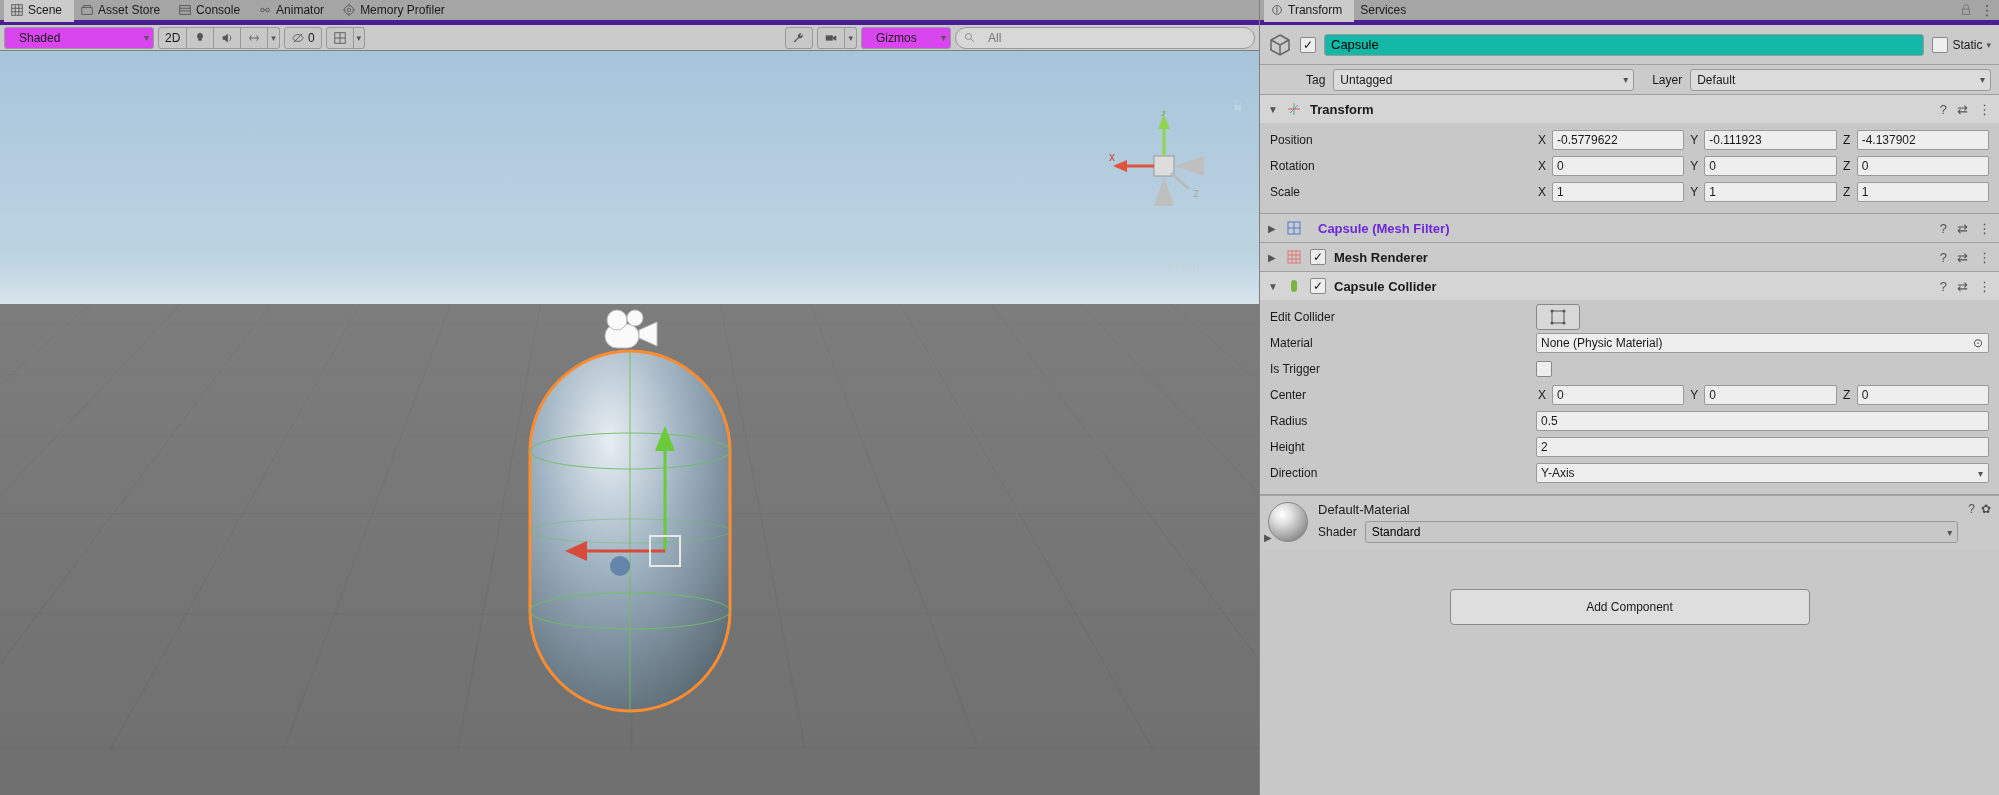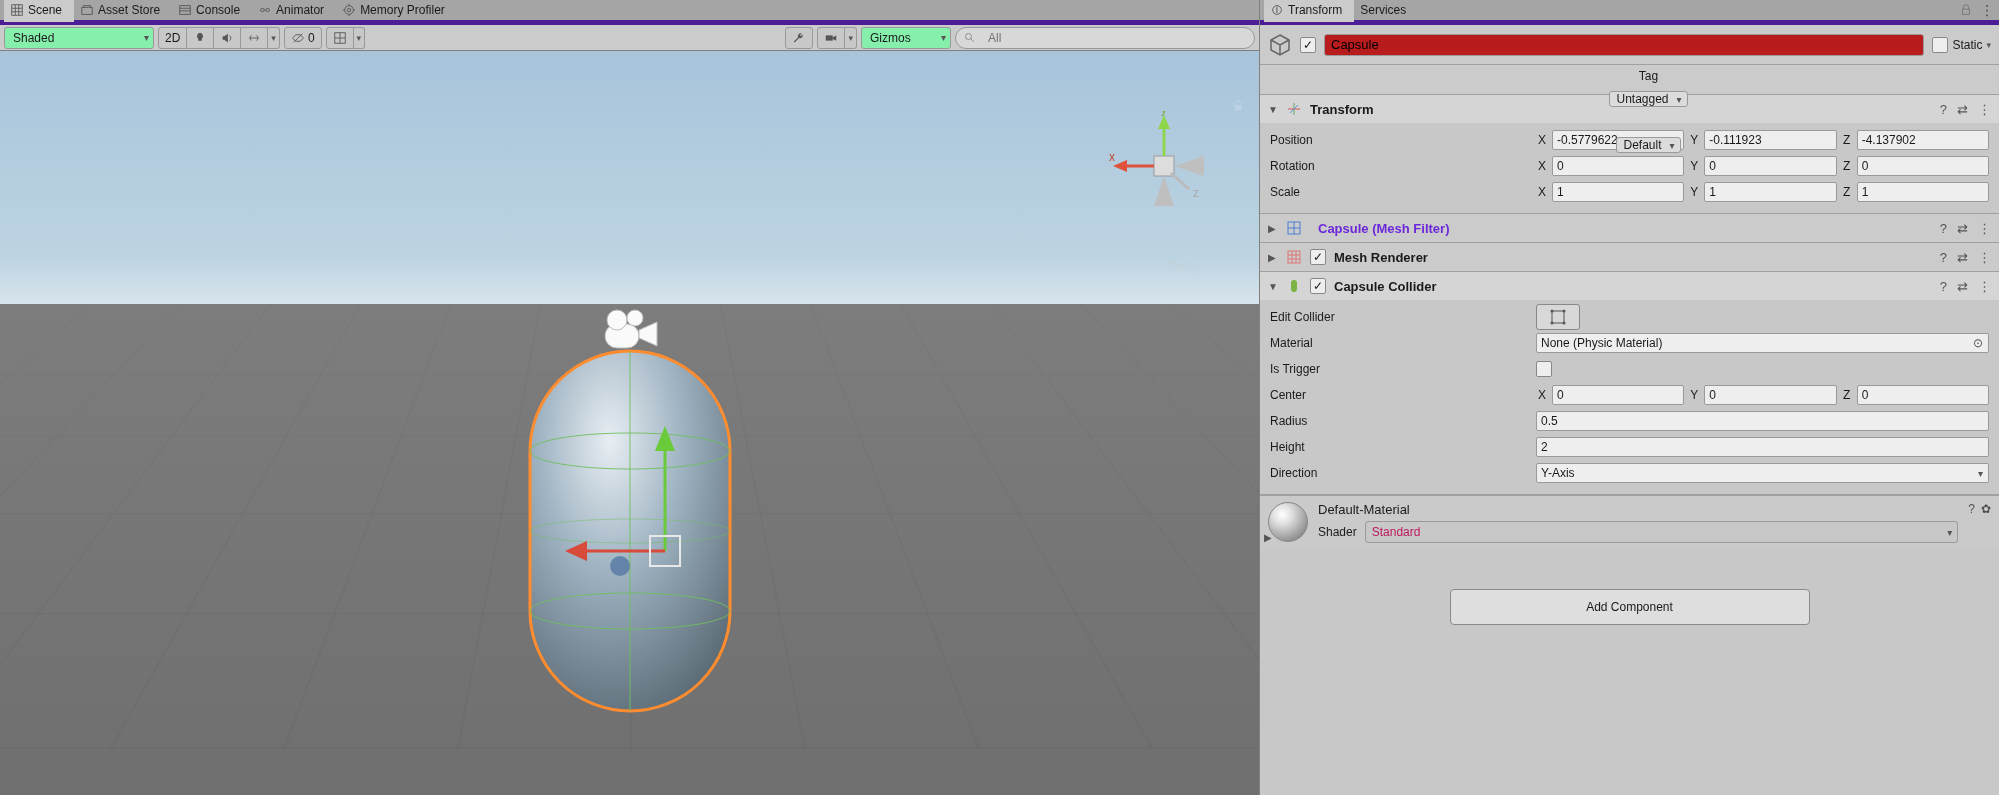--- a/index.html
+++ b/index.html
@@ -18,21 +18,21 @@
 .lock-icon { width:14px; height:14px; margin-right:6px; opacity:.6; }
 .vdots { width:16px; text-align:center; font-size:14px; opacity:.7; cursor:default; }
 
 
 .scene-toolbar { display:flex; align-items:center; height:26px; background:#cbcbcb; border-bottom:1px solid #808080; padding:0 4px; gap:0; }
 .tb-btn { height:22px; display:flex; align-items:center; justify-content:center; padding:0 6px; border:1px solid #999; background:#c8c8c8; cursor:default; }
 .tb-btn + .tb-btn { border-left:none; }
 .tb-group { display:flex; margin-right:4px; }
 .tb-group .tb-btn:first-child { border-top-left-radius:3px; border-bottom-left-radius:3px; }
 .tb-group .tb-btn:last-child { border-top-right-radius:3px; border-bottom-right-radius:3px; }
-.dd { display:flex; align-items:center; height:22px; padding:0 18px 0 8px; border:1px solid #999; background:#86efac; border-radius:3px; position:relative; margin-right:4px; min-width:70px; }
+.dd { display:flex; align-items:center; height:22px; padding:0 18px 0 14px; border:1px solid #999; background:#d946ef; border-radius:3px; position:relative; margin-right:4px; min-width:70px; }
 .dd::after { content:"▾"; position:absolute; right:4px; font-size:10px; color:#555; }
 .scene-toolbar .flex { flex:1; }
 .search-box { display:flex; align-items:center; height:22px; border:1px solid #999; background:#d8d8d8; border-radius:11px; padding:0 8px; gap:12px; min-width:300px; }
 .search-box input { border:none; background:transparent; outline:none; flex:1; font-size:12px; }
 .tb-btn svg, .dd svg { width:14px; height:14px; }
 
 
 .viewport { flex:1; position:relative; overflow:hidden; }
 .sky { position:absolute; inset:0; background:linear-gradient(#a7c4db 0%, #bdd4e2 28%, #d8e5ec 34%, #7d7d7d 34%, #6f6f6f 100%); }
 .grid { position:absolute; left:0; right:0; top:34%; bottom:0;
@@ -45,27 +45,27 @@
 .capsule-wrap { position:absolute; left:520px; top:290px; }
 .camera-icon { position:absolute; left:595px; top:255px; }
 .axis-gizmo { position:absolute; right:40px; top:60px; }
 .persp-label { position:absolute; right:60px; top:208px; color:#c9c9c9; font-size:12px; opacity:.35; }
 .viewport .mini-lock { position:absolute; right:14px; top:48px; opacity:.25; }
 .move-gizmo { position:absolute; left:565px; top:350px; }
 
 
 .insp-header { display:flex; align-items:center; height:40px; padding:4px 8px; gap:8px; background:#cbcbcb; border-bottom:1px solid #a0a0a0; }
 .cube-icon { width:24px; height:24px; }
-.insp-header input.name { flex:1; height:22px; border:1px solid #9a9a9a; background:#b91c1c; border-radius:3px; padding:0 6px; font-size:13px; }
+.insp-header input.name { flex:1; height:22px; border:1px solid #9a9a9a; background:#14b8a6; border-radius:3px; padding:0 6px; font-size:13px; }
 .chk { width:16px; height:16px; border:1px solid #888; background:#eee; display:flex; align-items:center; justify-content:center; border-radius:2px; }
 .chk.on::after { content:"✓"; font-size:12px; line-height:1; }
 .static-dd { display:flex; align-items:center; gap:4px; }
 .static-dd .arrow { font-size:9px; color:#555; }
 
-.tag-layer { display:flex; align-items:center; height:30px; padding:4px 8px 4px 46px; gap:8px; background:#cbcbcb; border-bottom:1px solid #a0a0a0;flex-direction:column; }
+.tag-layer { display:flex; align-items:center; height:30px; padding:4px 8px 4px 46px; gap:8px; background:#cbcbcb; border-bottom:1px solid #a0a0a0; }
 .tag-layer .lbl { font-size:12px; }
 .sel { flex:1; height:22px; border:1px solid #9a9a9a; background:#dcdcdc; border-radius:3px; padding:0 18px 0 6px; position:relative; display:flex; align-items:center; }
 .sel::after { content:"▾"; position:absolute; right:5px; font-size:10px; color:#555; }
 
 .comp { border-bottom:1px solid #a0a0a0; }
 .comp-head { display:flex; align-items:center; height:28px; padding:0 8px; gap:8px; background:#d5d5d5; }
 .comp-head.darker { background:#cbcbcb; }
 .fold { width:10px; font-size:10px; color:#555; cursor:default; }
 .comp-icon { width:16px; height:16px; display:flex; align-items:center; justify-content:center; }
 .comp-title { font-weight:bold; font-size:13px; flex:1; }
@@ -84,21 +84,21 @@
 .fullfield.select::after { content:"▾"; position:absolute; right:5px; font-size:10px; color:#555; }
 .fullfield.obj::after { content:"⊙"; position:absolute; right:5px; font-size:12px; color:#555; }
 .edit-collider-btn { width:44px; height:26px; border:1px solid #888; background:#d8d8d8; border-radius:3px; display:flex; align-items:center; justify-content:center; }
 
 .material-block { display:flex; align-items:flex-start; padding:6px 8px; gap:10px; background:#cacaca; border-top:1px solid #a0a0a0; position:relative; }
 .material-block .fold2 { position:absolute; left:4px; bottom:6px; font-size:10px; color:#555; }
 .mat-sphere { width:40px; height:40px; border-radius:50%; background:radial-gradient(circle at 35% 30%, #fff 0%, #e2e2e2 25%, #999 70%, #666 100%); border:1px solid #888; }
 .mat-info { flex:1; display:flex; flex-direction:column; gap:4px; }
 .mat-info .title { font-size:13px; }
 .mat-info .shader-row { display:flex; align-items:center; gap:8px; }
-.mat-info .shader-row .sel { flex:1; background:#c8c8c8; color:#be185d; }
+.mat-info .shader-row .sel { flex:1; background:#c8c8c8; color:#000000; }
 .mat-actions { display:flex; gap:6px; align-items:flex-start; opacity:.7; font-size:13px; }
 
 .add-comp-area { flex:1; display:flex; justify-content:center; align-items:flex-start; padding-top:40px; background:#c8c8c8; }
 .add-comp-btn { width:360px; height:36px; border:1px solid #8a8a8a; background:#dedede; border-radius:4px; display:flex; align-items:center; justify-content:center; font-size:13px; cursor:default; }
 </style>
 </head>
 <body>
 
 <div class="root">
 

